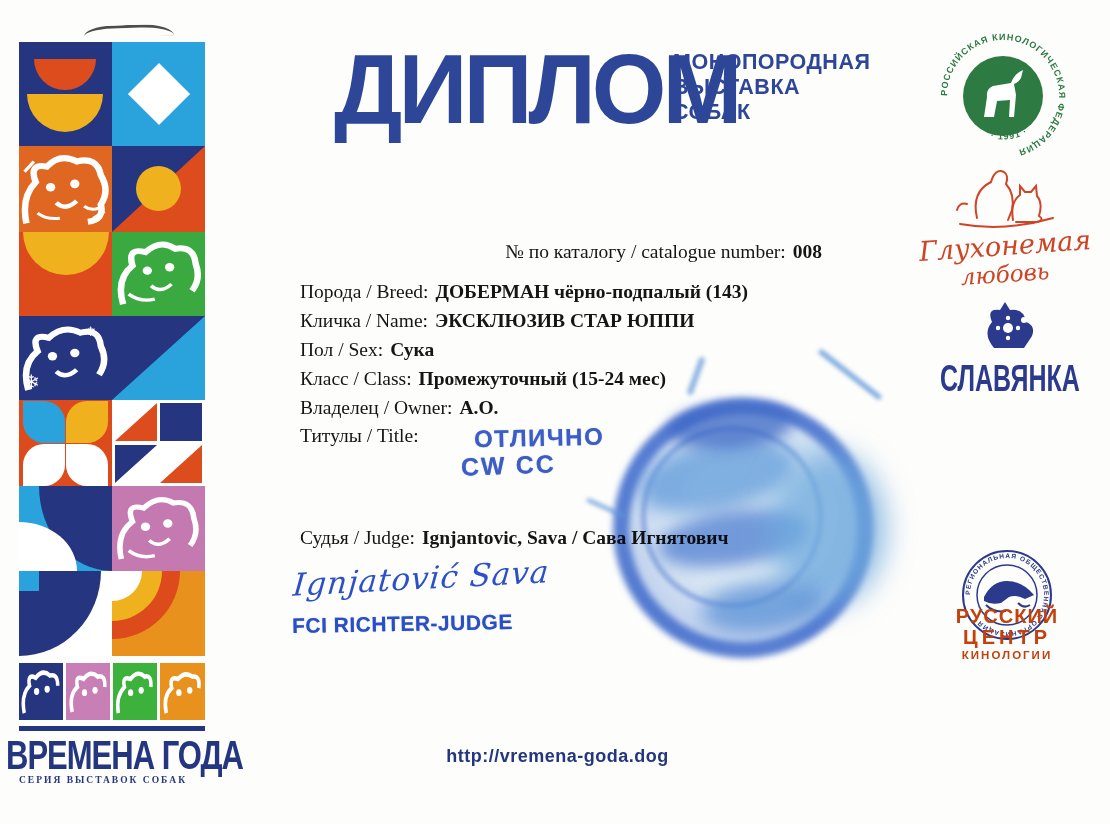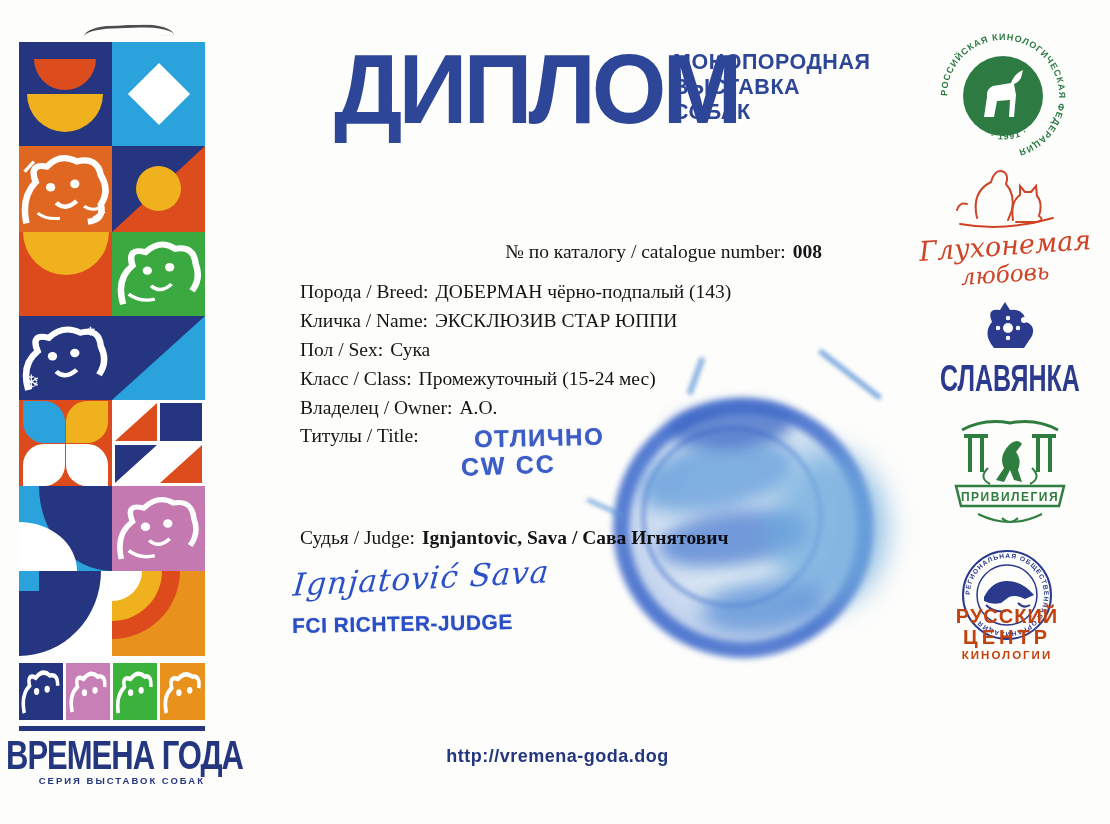--- a/index.html
+++ b/index.html
@@ -11,35 +11,35 @@
           transform:rotate(-2deg);}
   
   .tile{position:absolute;overflow:hidden;}
   .shape{position:absolute;}
   .dogart{position:absolute;inset:0;width:100%;height:100%;}
   .snow{position:absolute;color:#fff;font-family:"DejaVu Sans",sans-serif;}
   .banner-rule{position:absolute;left:19px;top:726px;width:186px;height:5px;background:#24367f;}
   .banner-title{position:absolute;left:6px;top:733px;width:212px;text-align:center;
       font-family:"Liberation Sans",sans-serif;font-weight:bold;font-size:31px;color:#24367f;
       letter-spacing:-1px;transform:scaleY(1.30);transform-origin:top center;white-space:nowrap;}
-  .banner-sub{position:absolute;left:19px;top:775px;width:186px;text-align:right;
-      font-family:Liberation Sans, sans-serif;font-weight:bold;font-size:9.5px;color:#24367f;
+  .banner-sub{position:absolute;left:19px;top:775px;width:186px;text-align:left;
+      font-family:Liberation Serif, serif;font-weight:bold;font-size:9.5px;color:#24367f;
       letter-spacing:2px;}
   
   .title{position:absolute;left:334px;top:38px;font-family:"Liberation Sans",sans-serif;
       font-weight:bold;font-size:96px;line-height:100px;color:#2e4697;letter-spacing:-4px;
       transform:scaleY(1.03);transform-origin:top left;}
   .subtitle{position:absolute;left:673px;top:50px;font-family:"Liberation Sans",sans-serif;
       font-weight:bold;font-size:21.5px;line-height:25px;color:#2e4697;letter-spacing:.5px;}
   
   .catalog{position:absolute;left:300px;top:241px;width:522px;text-align:right;font-size:19.5px;}
   .catalog b{margin-left:7px;}
   .fields{position:absolute;left:300px;top:281px;width:520px;font-size:19.5px;}
   .fline{height:28.9px;white-space:nowrap;}
-  .fvalue{font-weight:normal;margin-left:7px;}
+  .fvalue{font-weight:bold;margin-left:7px;}
   .judge-line{position:absolute;left:300px;top:527px;font-size:19.5px;white-space:nowrap;}
   .judge-line b{margin-left:7px;}
   .stamp-eval{position:absolute;left:474px;top:424px;font-family:"Liberation Sans",sans-serif;
       font-weight:bold;font-size:24px;color:#3c5cc6;letter-spacing:1.5px;transform:rotate(-1.2deg);
       text-shadow:0 0 1px #6d86d8;}
   .stamp-cwcc{position:absolute;left:461px;top:451px;font-family:"Liberation Sans",sans-serif;
       font-weight:bold;font-size:25px;color:#3c5cc6;letter-spacing:2px;transform:rotate(-2deg);
       text-shadow:0 0 1px #6d86d8;}
   .signature{position:absolute;left:293px;top:560px;font-family:"DejaVu Serif",serif;
       font-style:italic;font-size:31px;color:#2b50c8;transform:rotate(-3deg) skewX(-8deg);
@@ -292,34 +292,20 @@
         <circle cx="76" cy="28" r="2.2"></circle>
           <circle cx="86" cy="38" r="2.2"></circle>
           <circle cx="76" cy="48" r="2.2"></circle>
           <circle cx="66" cy="38" r="2.2"></circle>
         <circle cx="92" cy="30" r="3"></circle>
       </g>
     </svg>
     <div class="slav-text">СЛАВЯНКА</div>
   </div>
 
-  <div class="logo" style="left:930px;top:410px;width:160px;height:122px">
-    <svg width="160" height="122" viewBox="0 0 160 122">
-      <g fill="none" stroke="#2f7d3f" stroke-width="3">
-        <path d="M32 20 q22 -12 48 -7 q26 -5 48 7"></path>
-        <path d="M40 26 v36 M52 26 v36 M108 26 v36 M120 26 v36" stroke-width="4"></path>
-        <path d="M34 26 h24 M102 26 h24" stroke-width="4"></path>
-        <path d="M58 58 q-10 10 2 16 M102 58 q10 10 -2 16" stroke-width="2"></path>
-        <path d="M48 104 q32 16 64 0 M72 108 q8 8 16 0" stroke-width="2"></path>
-      </g>
-      <path d="M80 34 Q88 28 92 34 L86 42 Q92 50 88 60 L92 72 L84 70 L80 60 L74 72 L66 70 L74 58 Q68 46 80 34 Z" fill="#2f7d3f"></path>
-      <path d="M26 76 L134 76 L129 96 L31 96 Z" fill="none" stroke="#2f7d3f" stroke-width="2.5"></path>
-      <text x="80" y="91" text-anchor="middle" font-family="Liberation Sans,sans-serif" font-size="12" font-weight="bold" fill="#2f7d3f" letter-spacing="1.5">ПРИВИЛЕГИЯ</text>
-    </svg>
-  </div>
 
   <div class="logo" style="left:922px;top:543px;width:170px;height:122px">
     <svg width="170" height="122" viewBox="0 0 170 122">
       <defs>
           <path id="rckRing" d="M48,52 a37,37 0 1,1 74,0 a37,37 0 1,1 -74,0"></path>
         </defs>
       <circle cx="85" cy="52" r="44" fill="none" stroke="#2b3a8c" stroke-width="2"></circle>
       <circle cx="85" cy="52" r="30" fill="none" stroke="#2b3a8c" stroke-width="1.5"></circle>
       <path d="M62 54 Q70 38 85 38 Q100 38 112 52 L103 56 Q94 51 87 54 L79 60 Q69 62 62 58 Z" fill="#2b3a8c"></path>
       <path d="M64 62 q8 8 20 6 M96 60 q6 6 12 2" fill="none" stroke="#2b3a8c" stroke-width="2"></path>

